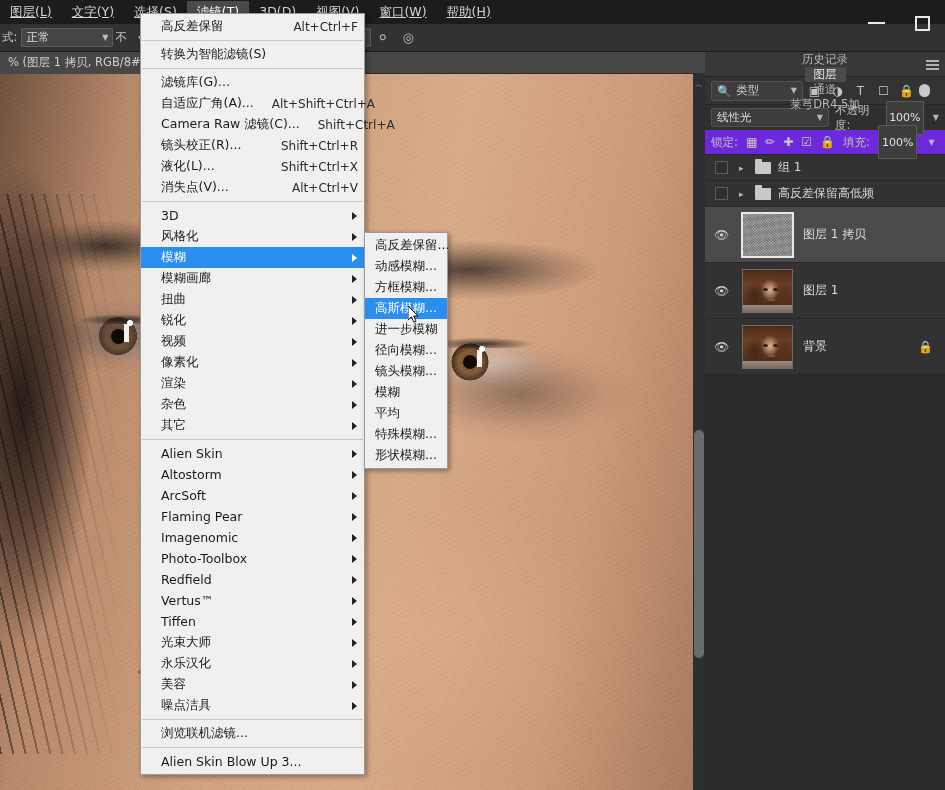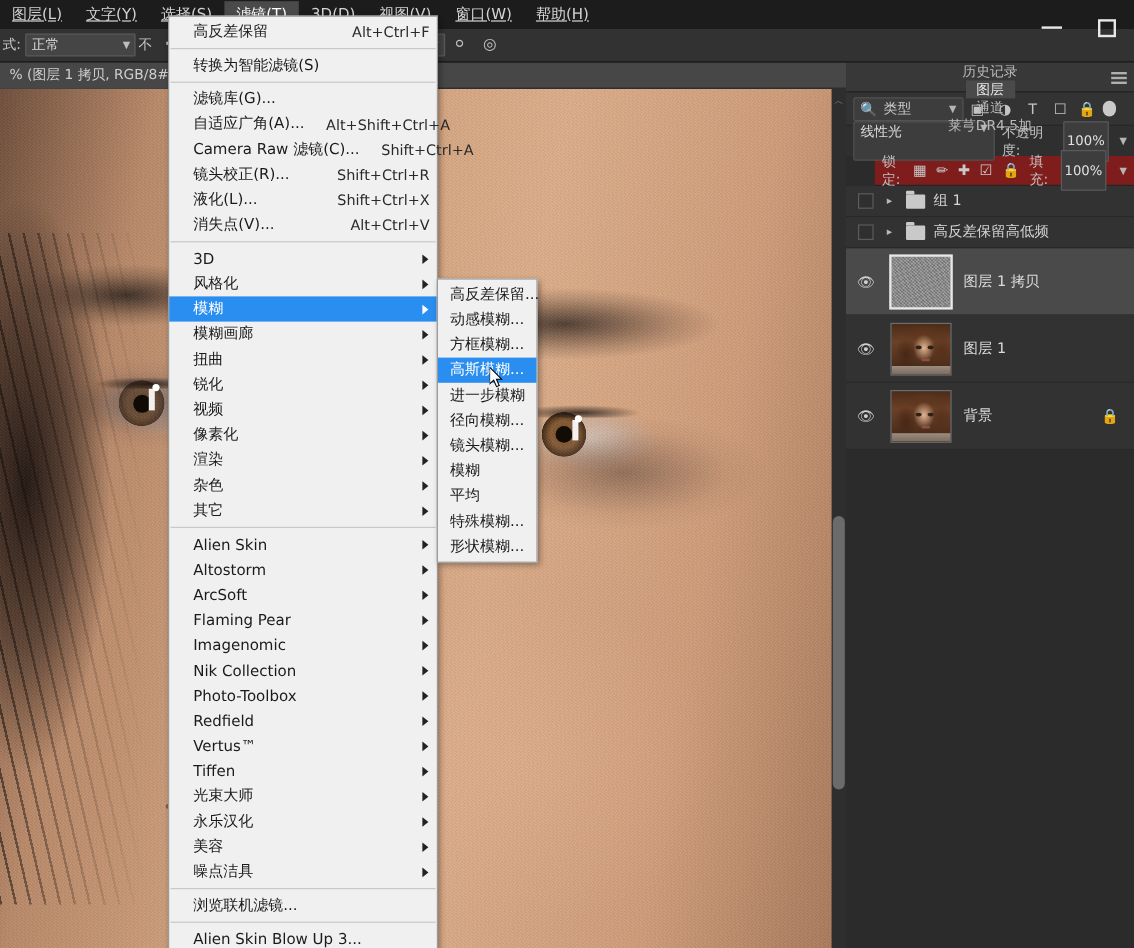--- a/index.html
+++ b/index.html
@@ -174,37 +174,36 @@
     width: 13px; height: 20px; display:flex; align-items:center; justify-content:center;
   }
   .toggleswitch .knob { width:11px; height:13px; border-radius:6px; background:#c9c9c9; }
 
   .blendrow {
     height: 25px; display: flex; align-items: center; gap: 6px;
     padding: 0 6px; background: #2f2f2f;
     color: #c0c0c0; font-size: 11.5px;
   }
   .blendsel {
-    flex: 0 0 118px; height: 33px; background: #3d3d3d; border: 1px solid #525252;
-    border-radius: 2px; display: flex; justify-content: space-between;
+    flex: 0 0 118px; height: 19px; background: #3d3d3d; border: 1px solid #525252;
+    border-radius: 2px; display: flex; align-items: center; justify-content: space-between;
     padding: 0 5px; color: #dcdcdc; font-size: 11.5px;
   }
   .blendsel .cv { font-size: 8px; color: #b5b5b5; }
   .numfield {
     height: 34px; min-width: 38px; background: #3d3d3d; border: 1px solid #5a5a5a;
     color: #e2e2e2; font-size: 11px; display: flex; align-items: center;
     justify-content: center; padding: 0 3px; border-radius: 1px; text-align: right;
   }
   .stepper { font-size: 8px; color: #b5b5b5; padding-left: 3px; }
 
   .lockrow {
     height: 25px; display: flex; align-items: center; gap: 8px;
-    padding: 0 6px; background: #7f1d1d; color: #c0c0c0; font-size: 11.5px;
+    padding: 0 6px; background: #6d28d9; color: #c0c0c0; font-size: 11.5px;
     border-bottom: 1px solid #242424;
-    margin-left: 24px;
   }
   .lockicon { color: #c9c9c9; font-size: 12px; }
 
   
   .layerlist { background: #323232; }
   .grouprow {
     height: 26px; display: flex; align-items: center; gap: 7px;
     padding: 0 6px; border-bottom: 1px solid #282828;
     background: #323232; color: #d5d5d5; font-size: 12px;
   }
@@ -575,24 +574,20 @@
       </div>
       <div class="row">
         <span class="lbl">Flaming Pear</span>
         <span class="arrow"></span>
       </div>
       <div class="row">
         <span class="lbl">Imagenomic</span>
         <span class="arrow"></span>
       </div>
       <div class="row">
-        <span class="lbl">Nik Collection</span>
-        <span class="arrow"></span>
-      </div>
-      <div class="row">
         <span class="lbl">Photo-Toolbox</span>
         <span class="arrow"></span>
       </div>
       <div class="row">
         <span class="lbl">Redfield</span>
         <span class="arrow"></span>
       </div>
       <div class="row">
         <span class="lbl">Vertus™</span>
         <span class="arrow"></span>

